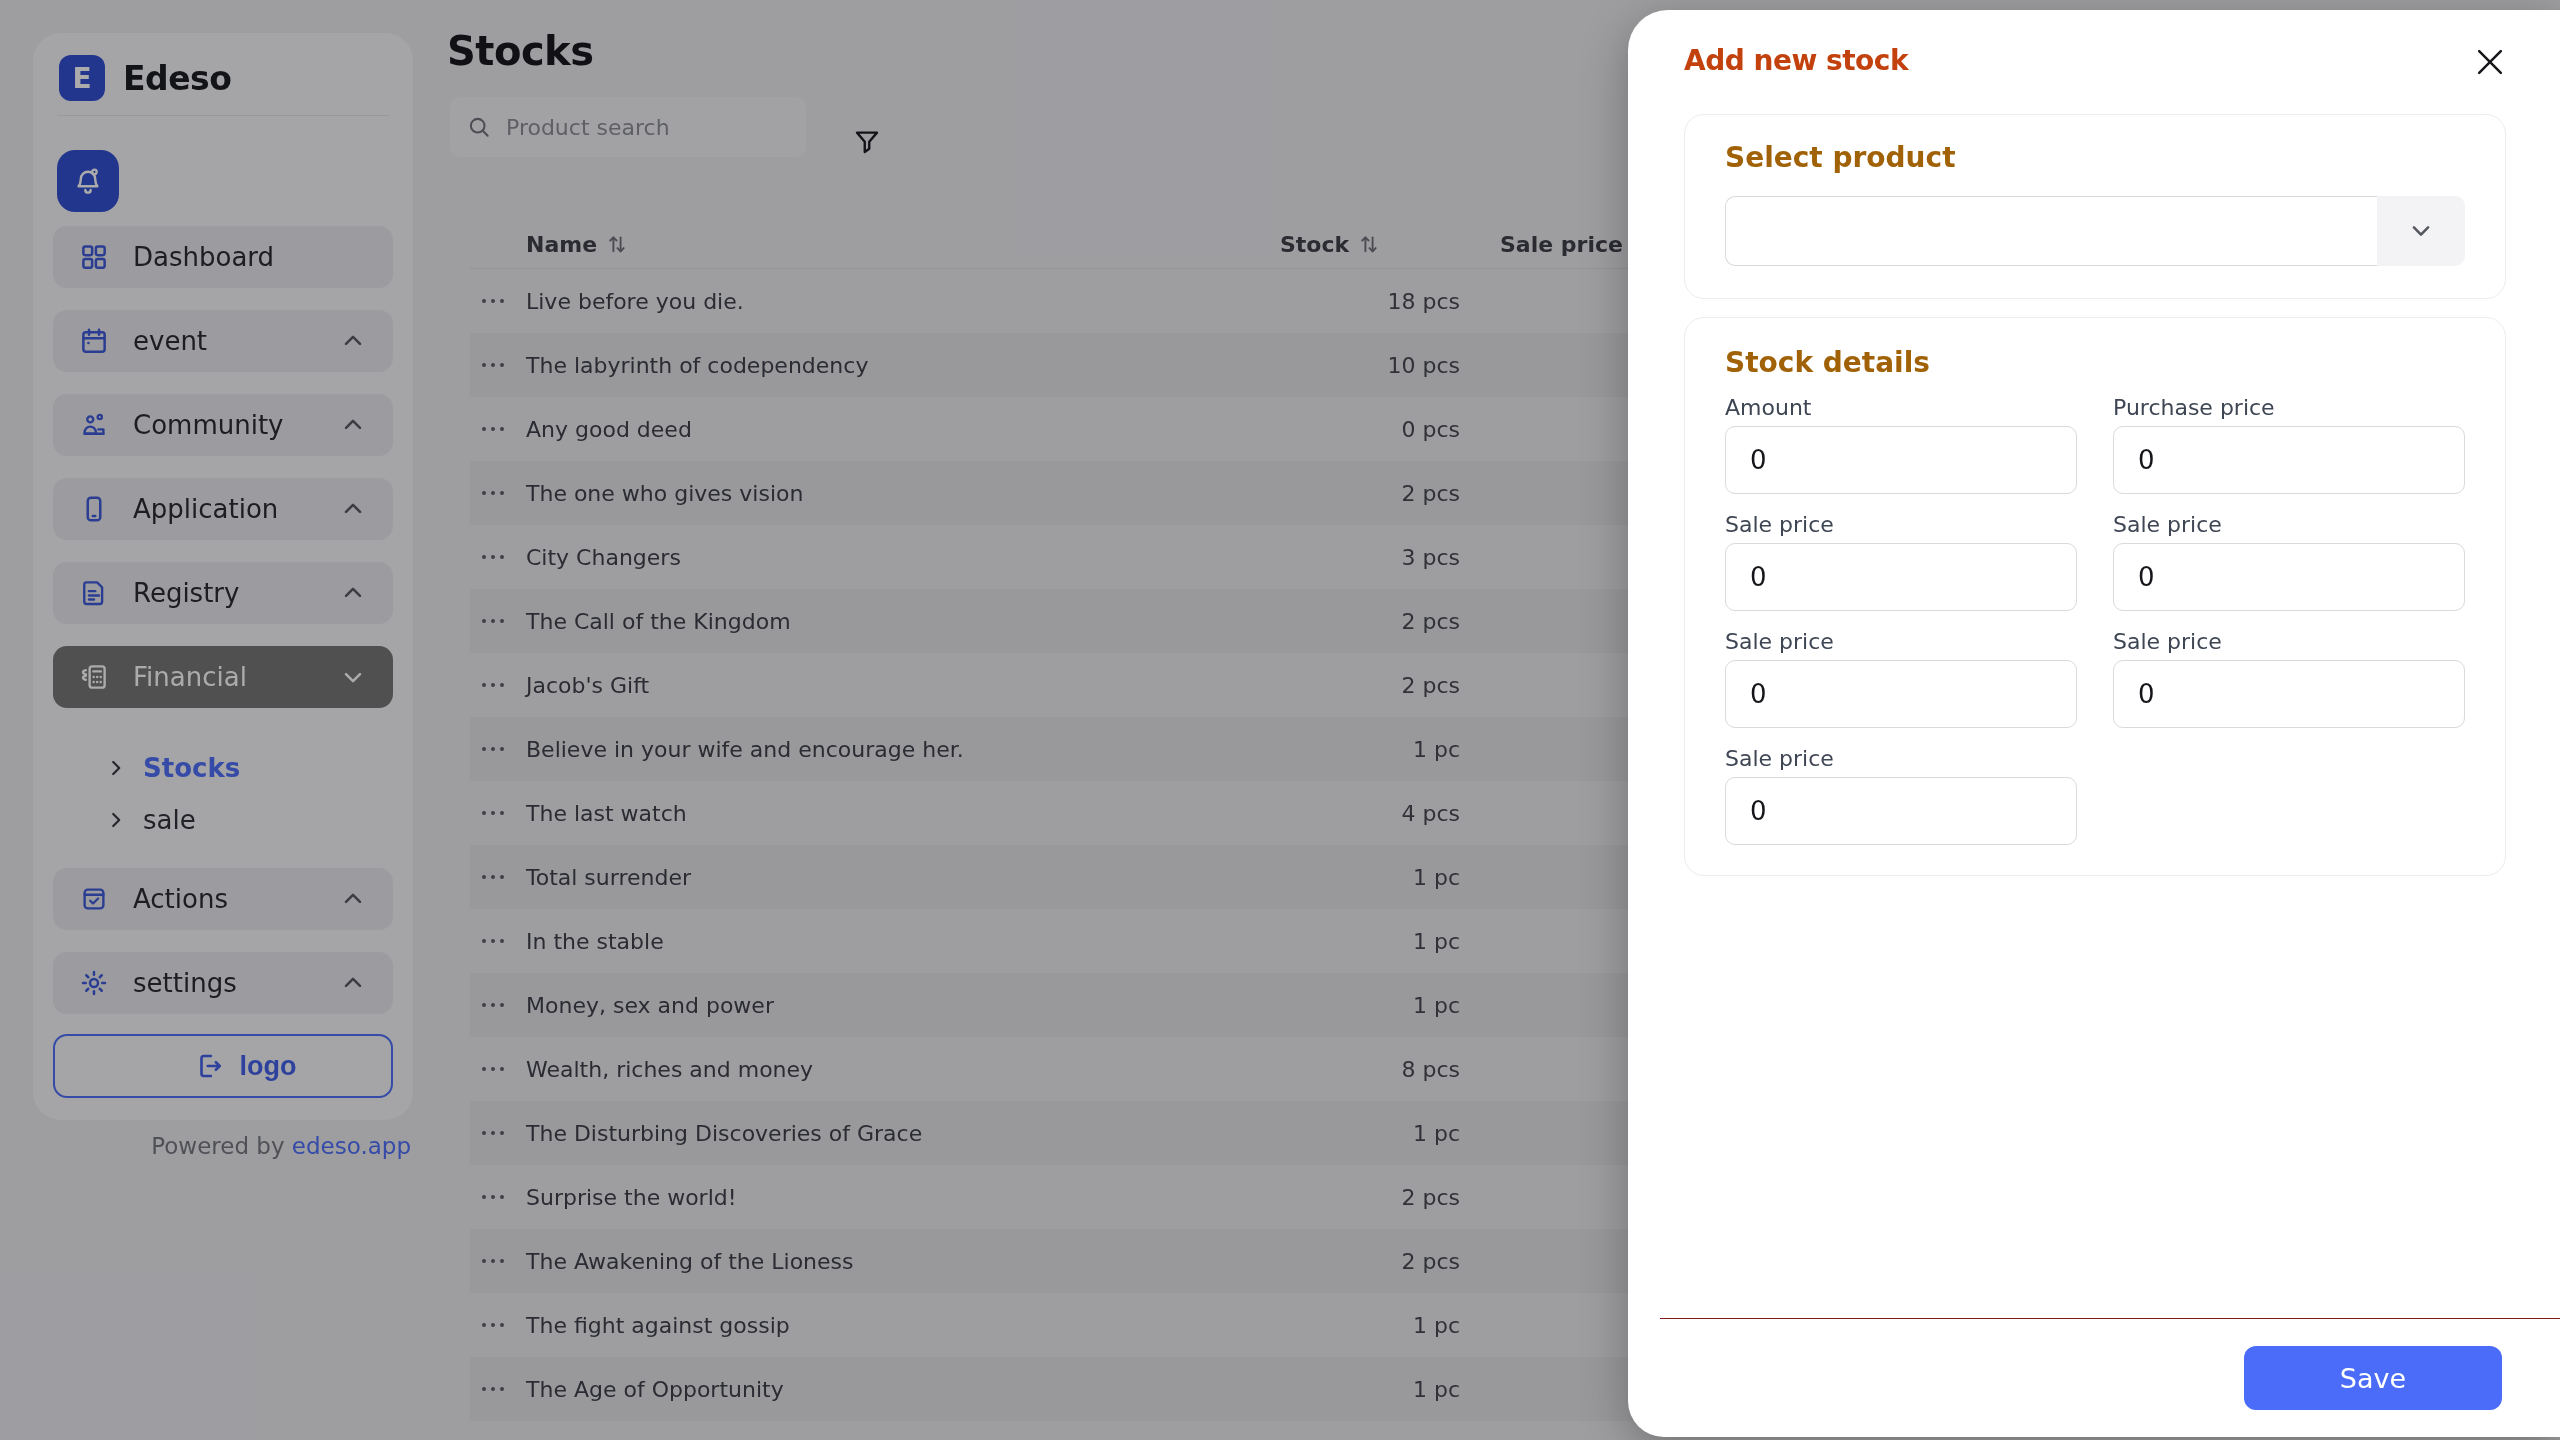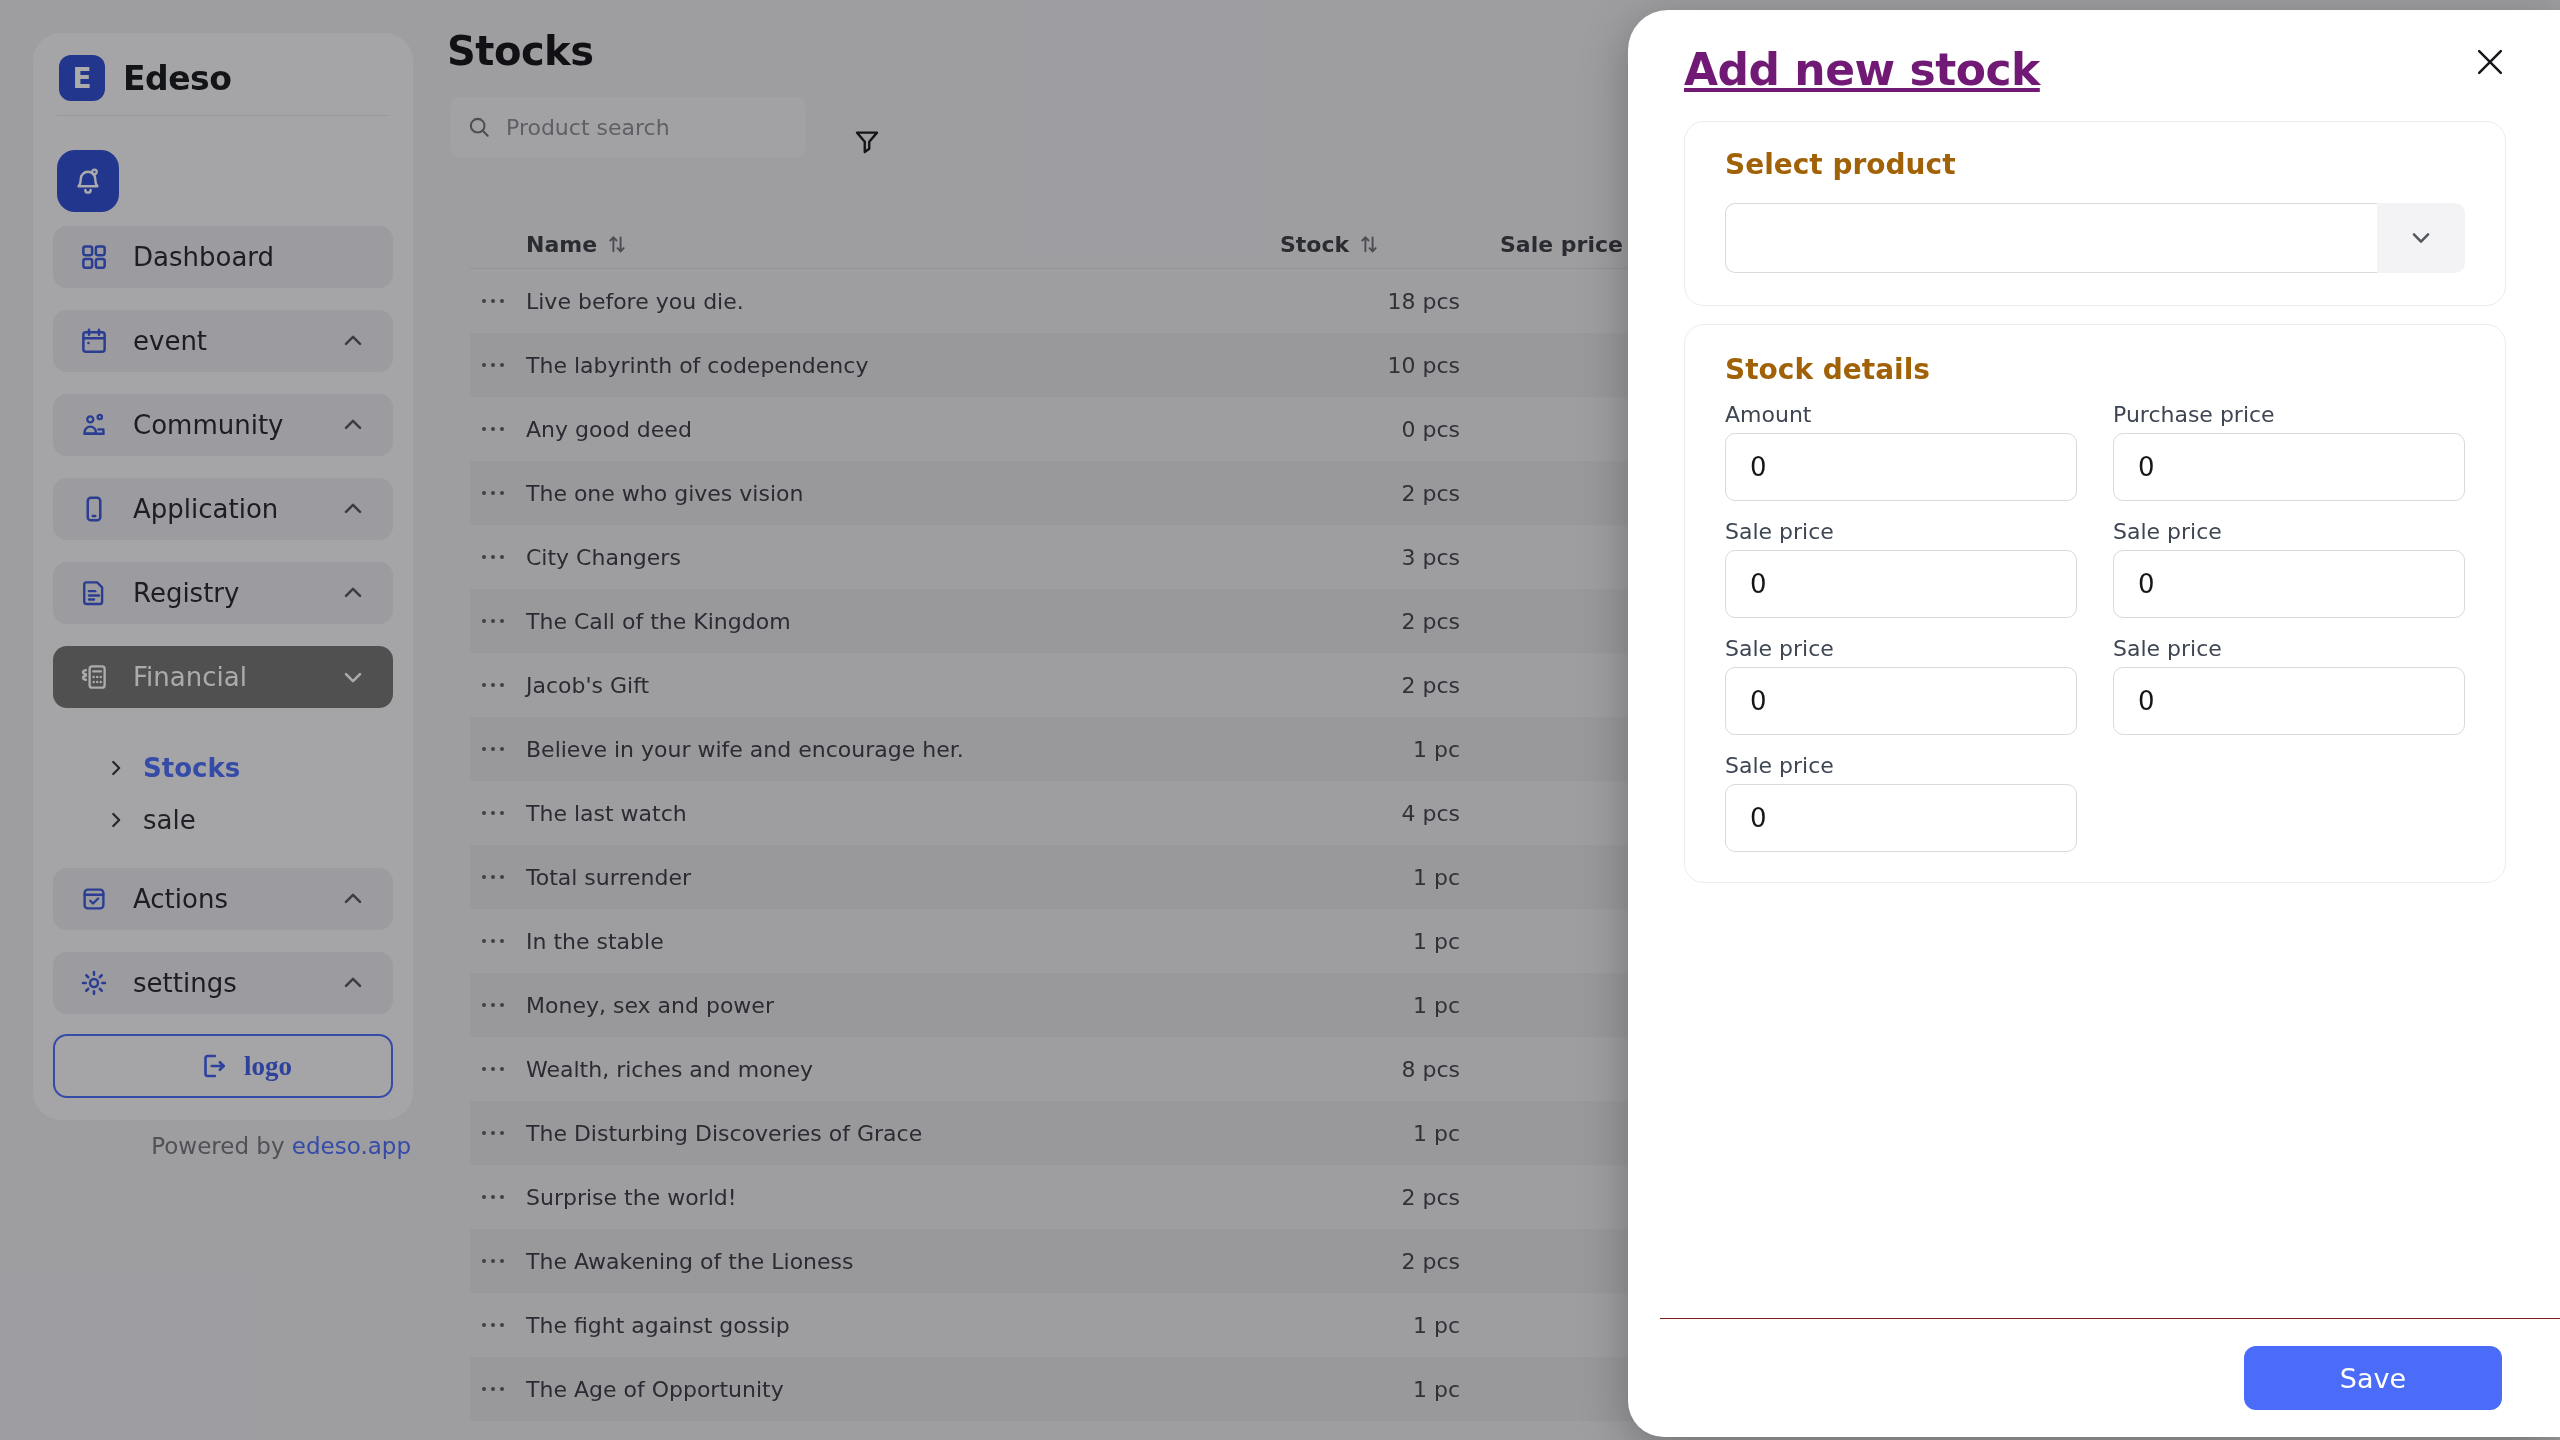--- a/index.html
+++ b/index.html
@@ -43,21 +43,21 @@
   .sub-item {
     height:52px; display:flex; align-items:center; gap:16px;
     padding-left:52px; font-size:26px; color:#2c2d33; cursor:pointer;
   }
   .sub-item .sarrow { color:#33343a; }
   .sub-item.active { color:#4a6cf8; font-weight:bold; }
   .logout-btn {
     margin-top:auto; height:64px; border:2px solid #4a6cf8; border-radius:14px;
     background:transparent; color:#3f5fe8; font-size:27px; font-weight:600;
     display:flex; align-items:center; justify-content:center; gap:16px;
-    font-family:Liberation Serif, serif; cursor:pointer; margin-bottom:2px;padding-left:44px;
+    font-family:Liberation Sans, sans-serif; cursor:pointer; margin-bottom:2px;padding-left:44px;
   }
   .powered {
     position:absolute; left:33px; top:1133px; width:380px;
     text-align:right; font-size:23px; color:#73757c; padding-right:2px;
   }
   .powered-link { color:#4a6cf8; cursor:pointer; }
 
   
   .page-title { position:absolute; left:447px; top:28px; font-size:40px; font-weight:800; color:#111217; letter-spacing:-0.5px; }
   .search-row { position:absolute; left:450px; top:97px; display:flex; align-items:flex-end; gap:46px; }
@@ -88,21 +88,21 @@
   .cell-sale { justify-self:end; }
 
   
   .backdrop { position:absolute; inset:0; background:rgba(13,13,18,0.35); z-index:40; }
   .modal {
     position:absolute; left:1628px; top:10px; right:0; bottom:3px;
     background:#fff; border-radius:40px 0 0 36px; z-index:50;
     box-shadow:0 12px 48px rgba(0,0,0,0.28);
   }
   .modal-header { display:flex; align-items:flex-start; justify-content:space-between; padding:26px 44px 0 56px; }
-  .modal-title { font-size:44px; font-weight:800; color:#701a75; letter-spacing:-0.5px; padding-top:8px;text-decoration:underline; }
+  .modal-title { font-size:28px; font-weight:800; color:#c2410c; letter-spacing:-0.5px; padding-top:8px; }
   .close-btn { background:none; border:none; color:#17171b; cursor:pointer; padding:6px; }
 
   .card {
     border:1px solid #ececf0; border-radius:20px;
     margin:26px 54px 0 56px; padding:26px 40px 32px;
   }
   .card-title { font-size:28px; font-weight:700; color:#a16207; }
   .combo { display:flex; height:70px; margin-top:22px; }
   .combo-input {
     flex:1; border:1px solid #d9d9de; border-radius:10px 0 0 10px; border-right:none;

